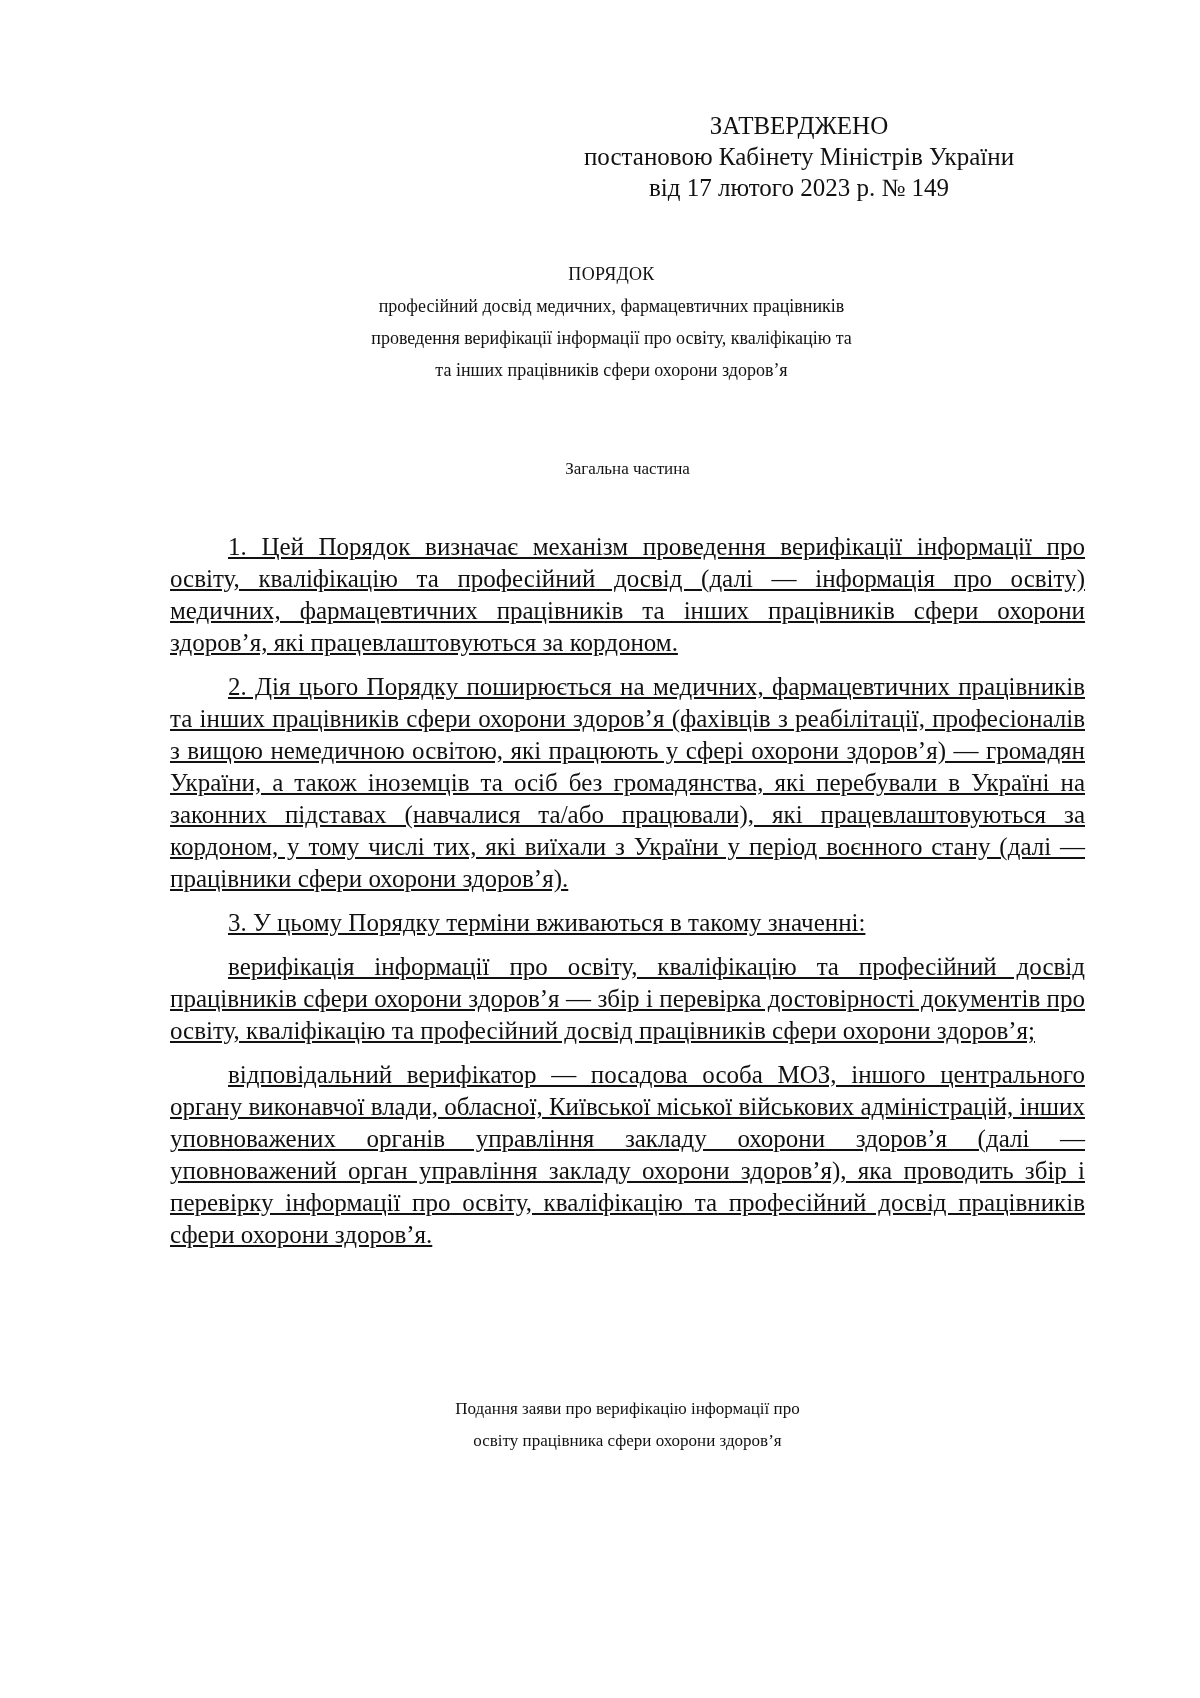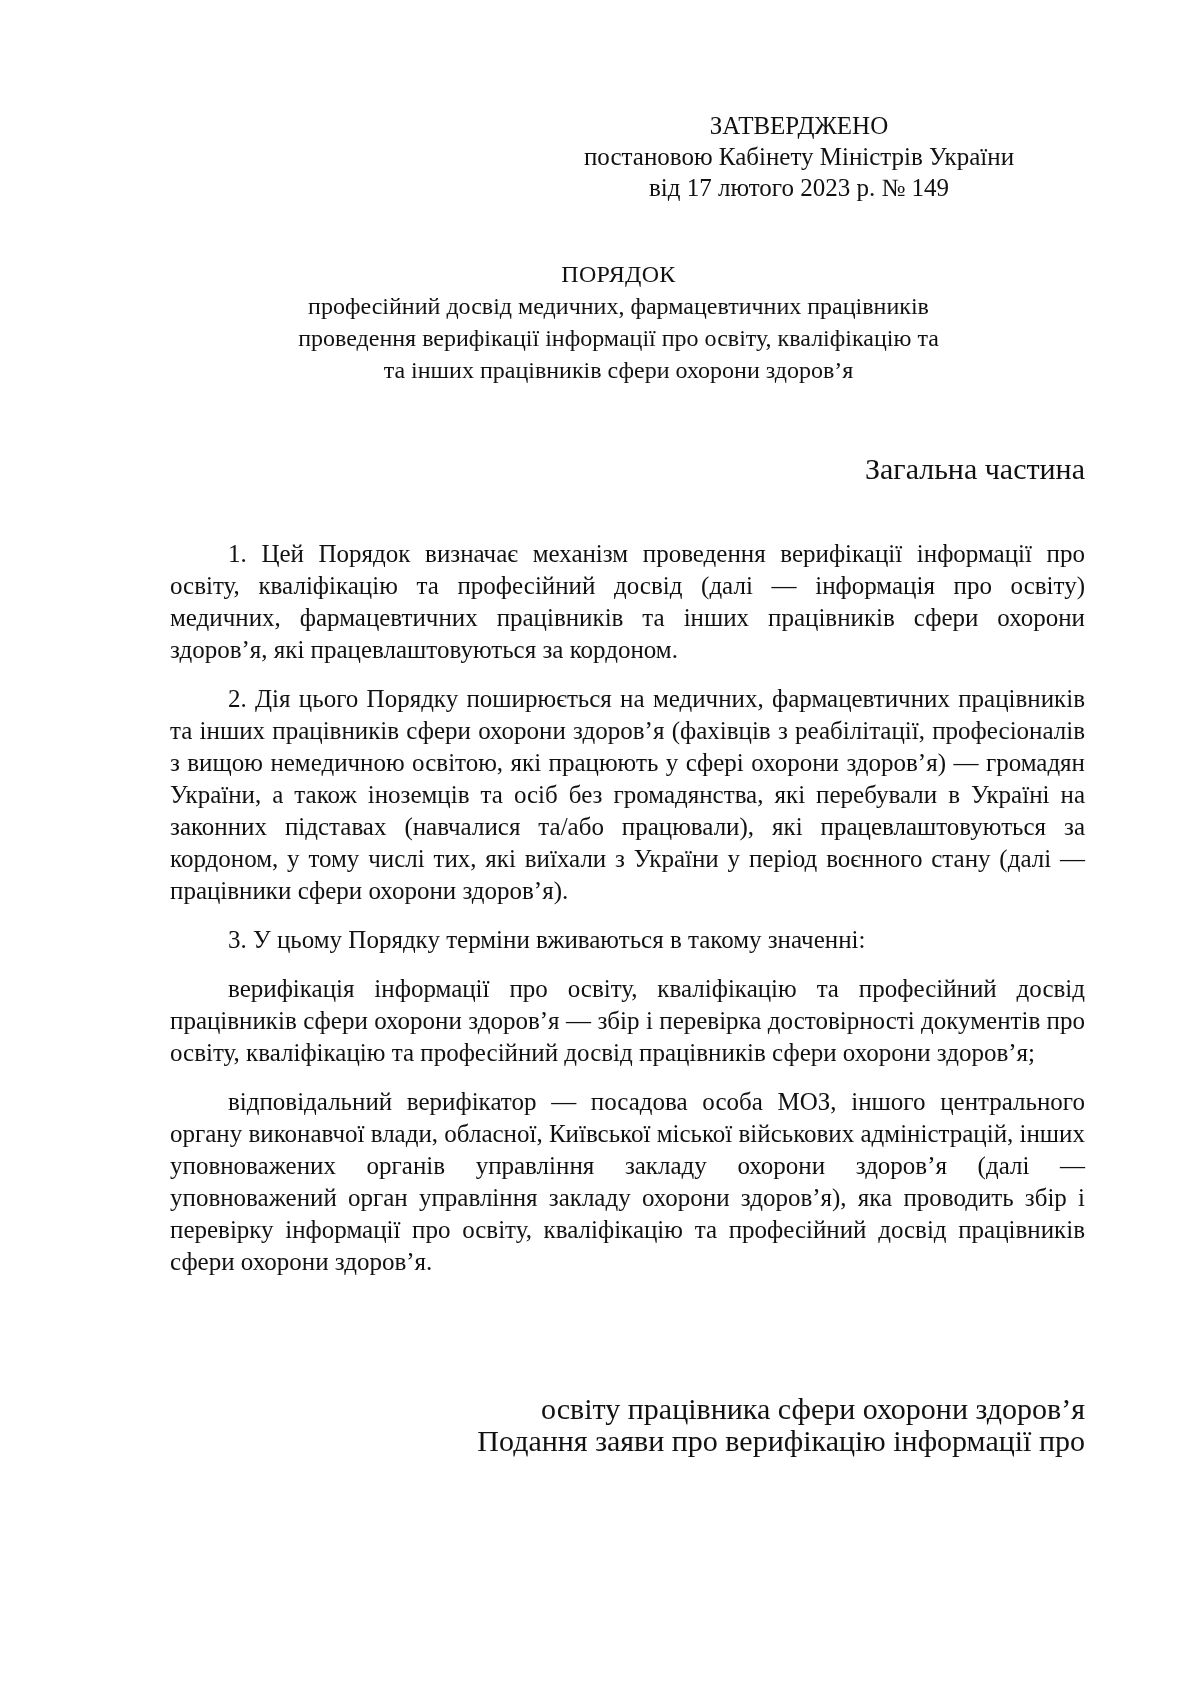--- a/index.html
+++ b/index.html
@@ -27,52 +27,53 @@
       top: 110px;
       width: 500px;
       text-align: center;
       font-size: 25px;
       line-height: 31px;
     }
     .approval .approved-word { display: block; }
     .approval .line { display: block; }
     .title-block {
       position: absolute;
-      left: 161px;
+      left: 154px;
       top: 258px;
       width: 915px;
       text-align: center;
-      font-size: 24px;
+      font-size: 18px;
       line-height: 32px;
     }
     .title-block .title-main { display: block; letter-spacing: 0.3px; }
     .title-block .line { display: block; }
     .section-heading {
       position: absolute;
       left: 170px;
       width: 915px;
-      text-align: right;
-      font-size: 30px;
+      text-align: center;
+      font-size: 17px;
       line-height: 32px;
     }
     .section-heading .line { display: block; }
     .sh-1 { top: 453px; }
     .sh-2 { top: 1393px; }
     .body-text {
       position: absolute;
       left: 170px;
       width: 915px;
       font-size: 25px;
       line-height: 32px;
     }
     .para {
-      margin: 17px 0 12px 0;
+      margin: 10px 0 12px 0;
       text-indent: 58px;
       text-align: justify;
       text-align-last: left;
+      text-decoration: underline;
     }
     .bt-1 { top: 521px; }
     .bt-2 { top: 1521px; }
   </style>
 </head>
 <body>
 
 <div class="page">
 
   <div class="approval">
@@ -94,18 +95,18 @@
 
   <div class="body-text bt-1">
     <p class="para">1. Цей Порядок визначає механізм проведення верифікації інформації про освіту, кваліфікацію та професійний досвід (далі — інформація про освіту) медичних, фармацевтичних працівників та інших працівників сфери охорони здоров’я, які працевлаштовуються за кордоном.</p>
     <p class="para">2. Дія цього Порядку поширюється на медичних, фармацевтичних працівників та інших працівників сфери охорони здоров’я (фахівців з реабілітації, професіоналів з вищою немедичною освітою, які працюють у сфері охорони здоров’я) — громадян України, а також іноземців та осіб без громадянства, які перебували в Україні на законних підставах (навчалися та/або працювали), які працевлаштовуються за кордоном, у тому числі тих, які виїхали з України у період воєнного стану (далі — працівники сфери охорони здоров’я).</p>
     <p class="para">3. У цьому Порядку терміни вживаються в такому значенні:</p>
     <p class="para">верифікація інформації про освіту, кваліфікацію та професійний досвід працівників сфери охорони здоров’я — збір і перевірка достовірності документів про освіту, кваліфікацію та професійний досвід працівників сфери охорони здоров’я;</p>
     <p class="para">відповідальний верифікатор — посадова особа МОЗ, іншого центрального органу виконавчої влади, обласної, Київської міської військових адміністрацій, інших уповноважених органів управління закладу охорони здоров’я (далі — уповноважений орган управління закладу охорони здоров’я), яка проводить збір і перевірку інформації про освіту, кваліфікацію та професійний досвід працівників сфери охорони здоров’я.</p>
   </div>
 
   <div class="section-heading sh-2">
+    <span class="line">Подання заяви про верифікацію інформації про</span>
     <span class="line">освіту працівника сфери охорони здоров’я</span>
-    <span class="line">Подання заяви про верифікацію інформації про</span>
   </div>
 
 
 </div>
 
 </body></html>

